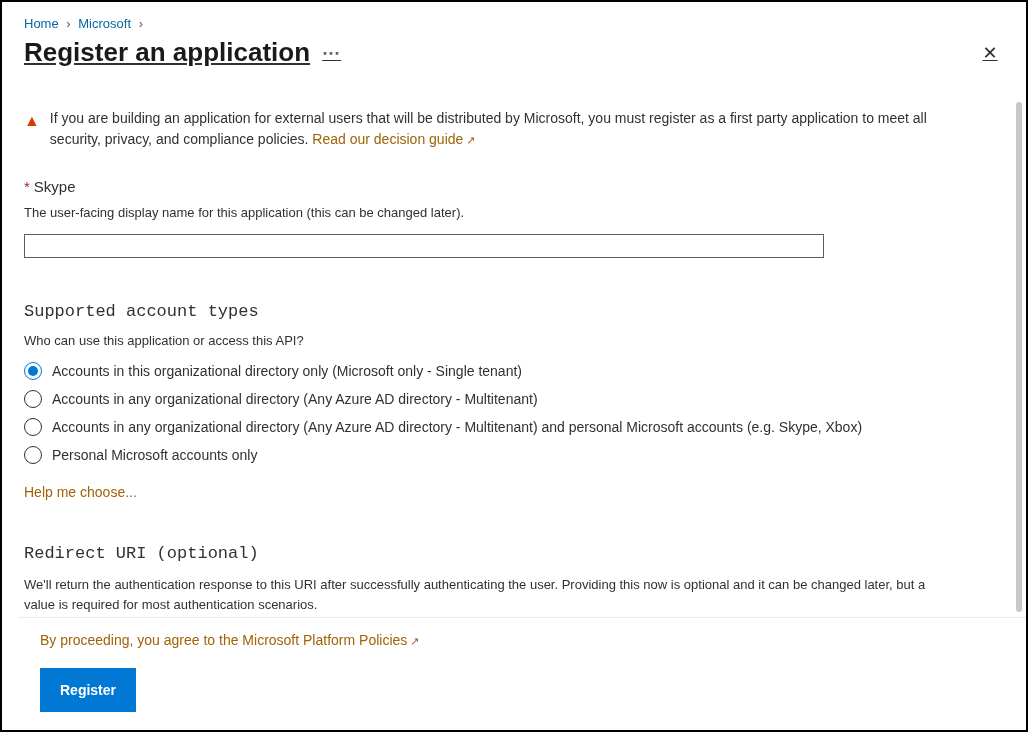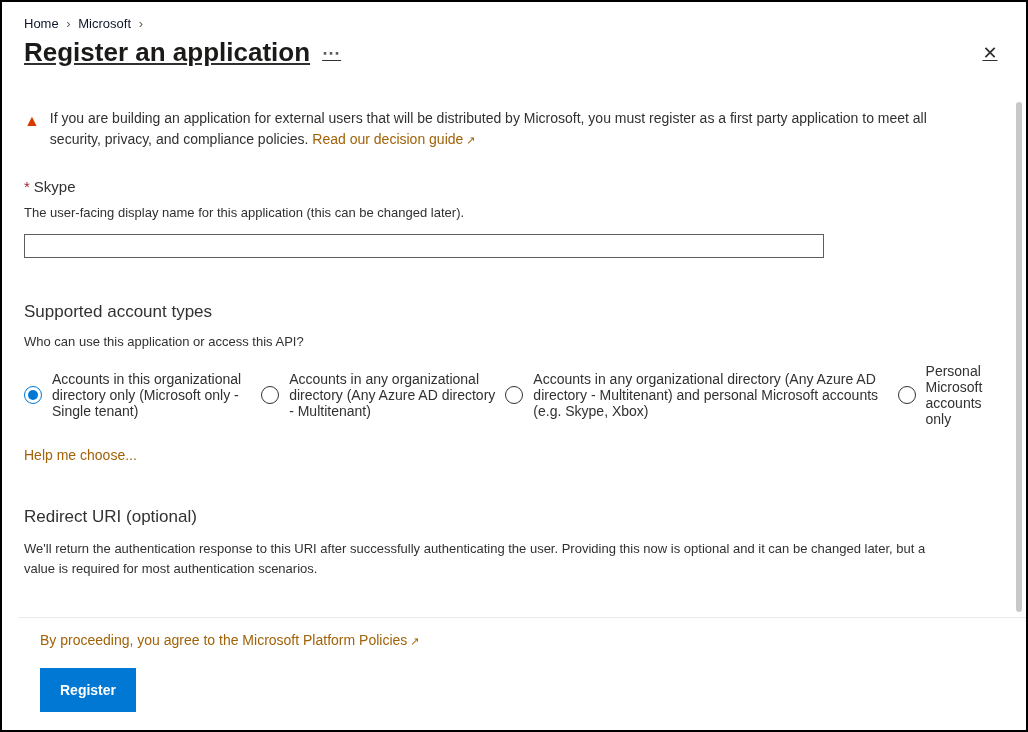--- a/index.html
+++ b/index.html
@@ -27,21 +27,21 @@
     width: 6px;
     height: 510px;
     background: #c8c8c8;
     border-radius: 3px;
   }
   .breadcrumb {
     font-size: 13px;
     color: #605e5c;
     margin-bottom: 6px;
   }
-  .breadcrumb a { color: #0f172a; text-decoration: none; }
+  .breadcrumb a { color: #0369a1; text-decoration: none; }
   .chevron { color: #605e5c; margin: 0 4px; }
   .header-row {
     display: flex;
     align-items: center;
     justify-content: space-between;
     margin-bottom: 40px;
     text-decoration: underline;
   }
   .page-title {
     font-size: 26px;
@@ -74,23 +74,23 @@
   .req { color: #a4262c; }
   .field-help { font-size: 13px; color: #323130; margin-bottom: 14px; }
   .text-input {
     width: 800px;
     height: 24px;
     border: 1px solid #605e5c;
     padding: 2px 6px;
     font-family: inherit;
     font-size: 14px;
   }
-  .section-heading { font-size: 17px; font-weight: 400; margin-top: 44px; margin-bottom: 12px; }
+  .section-heading { font-size: 17px; font-weight: 400; margin-top: 44px; margin-bottom: 12px; font-family: Liberation Mono, monospace; }
   .section-sub { font-size: 13px; margin-bottom: 14px; }
-  .radio-list { display: flex; flex-direction: row; gap: 10px; margin-bottom: 20px; }
+  .radio-list { display: flex; flex-direction: column; gap: 10px; margin-bottom: 20px; }
   .radio-row { display: flex; align-items: center; gap: 10px; cursor: pointer; }
   .radio-outer {
     width: 18px; height: 18px;
     border: 1px solid #323130;
     border-radius: 50%;
     display: flex; align-items: center; justify-content: center;
     flex-shrink: 0;
   }
   .radio-row.selected .radio-outer { border-color: #0078d4; }
   .radio-inner { width: 10px; height: 10px; border-radius: 50%; background: #0078d4; }

